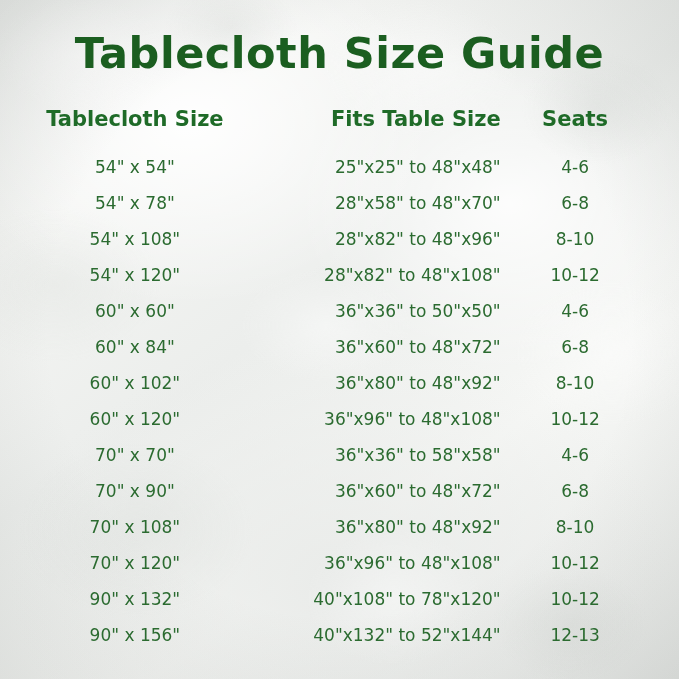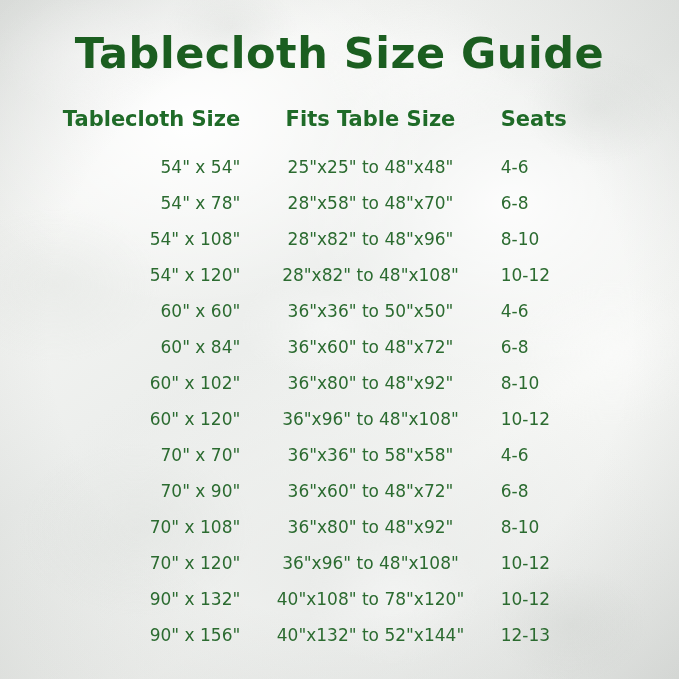--- a/index.html
+++ b/index.html
@@ -75,23 +75,23 @@
   table.size-guide col.c1 { width: 42%; }
   table.size-guide col.c2 { width: 24%; }
   table.size-guide thead th {
     color: #1f6b28;
     font-weight: bold;
     font-size: 21px;
     padding: 4px 0 18px 0;
     font-family: "DejaVu Sans", sans-serif;
     white-space: nowrap;
   }
-  th.col-0, td.col-0 { text-align: right; padding-left: 30px; margin-top: 33px; }
-  th.col-1, td.col-1 { text-align: center; padding-left: 8px; }
-  th.col-2, td.col-2 { text-align: left; }
+  th.col-0, td.col-0 { text-align: center; padding-left: 30px; margin-top: 33px; }
+  th.col-1, td.col-1 { text-align: right; padding-left: 8px; }
+  th.col-2, td.col-2 { text-align: center; }
   th.col-2 { padding-right: 18px; }
   td.col-2 { padding-right: 18px; }
   table.size-guide tbody td {
     color: #2b6b30;
     font-size: 17px;
     font-weight: normal;
     padding: 8px 0;
     font-family: "DejaVu Sans", sans-serif;
     white-space: nowrap;
   }

